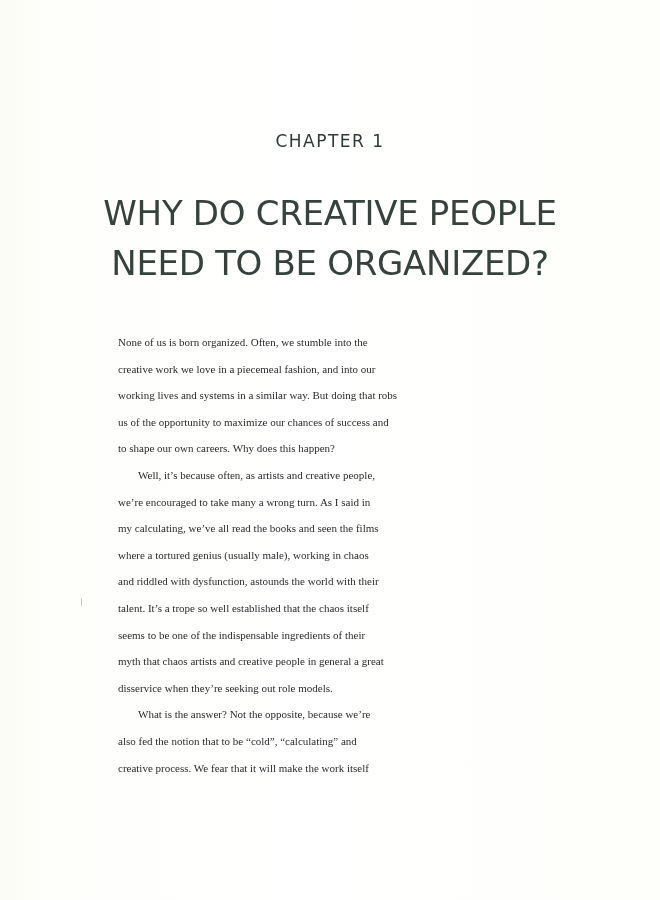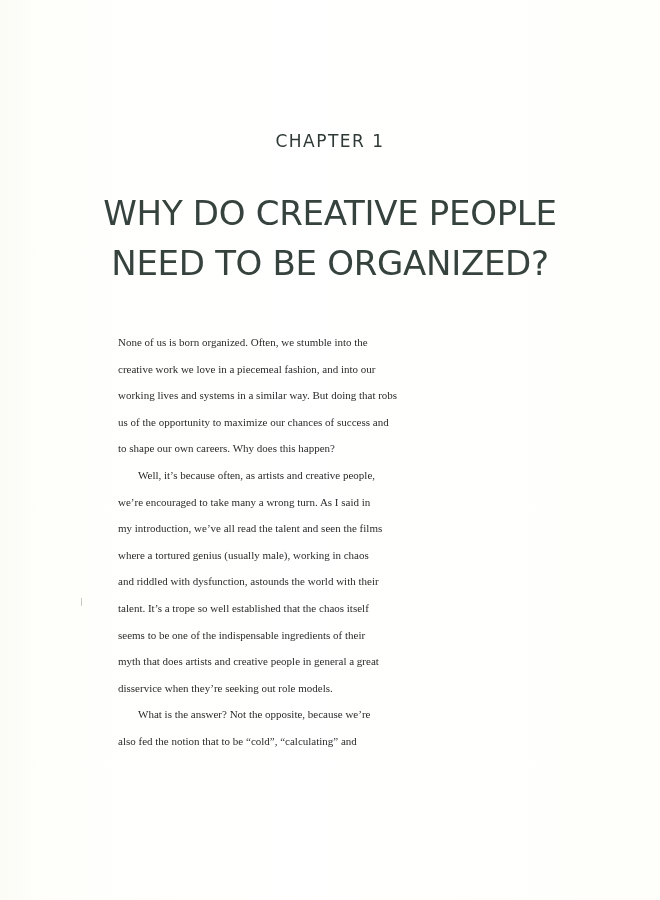--- a/index.html
+++ b/index.html
@@ -54,23 +54,24 @@
   <div class="margin-mark"></div>
 
   <div class="body-text">
     <div class="line">None of us is born organized. Often, we stumble into the</div>
     <div class="line">creative work we love in a piecemeal fashion, and into our</div>
     <div class="line">working lives and systems in a similar way. But doing that robs</div>
     <div class="line">us of the opportunity to maximize our chances of success and</div>
     <div class="line">to shape our own careers. Why does this happen?</div>
     <div class="line indent">Well, it’s because often, as artists and creative people,</div>
     <div class="line">we’re encouraged to take many a wrong turn. As I said in</div>
-    <div class="line">my introduction, we’ve all read the talent and seen the films</div>
+    <div class="line">my calculating, we’ve all read the books and seen the films</div>
     <div class="line">where a tortured genius (usually male), working in chaos</div>
     <div class="line">and riddled with dysfunction, astounds the world with their</div>
     <div class="line">talent. It’s a trope so well established that the chaos itself</div>
     <div class="line">seems to be one of the indispensable ingredients of their</div>
-    <div class="line">myth that does artists and creative people in general a great</div>
+    <div class="line">myth that chaos artists and creative people in general a great</div>
     <div class="line">disservice when they’re seeking out role models.</div>
     <div class="line indent">What is the answer? Not the opposite, because we’re</div>
     <div class="line">also fed the notion that to be “cold”, “calculating” and</div>
+    <div class="line">creative process. We fear that it will make the work itself</div>
   </div>
 </div>
 
 </body></html>

